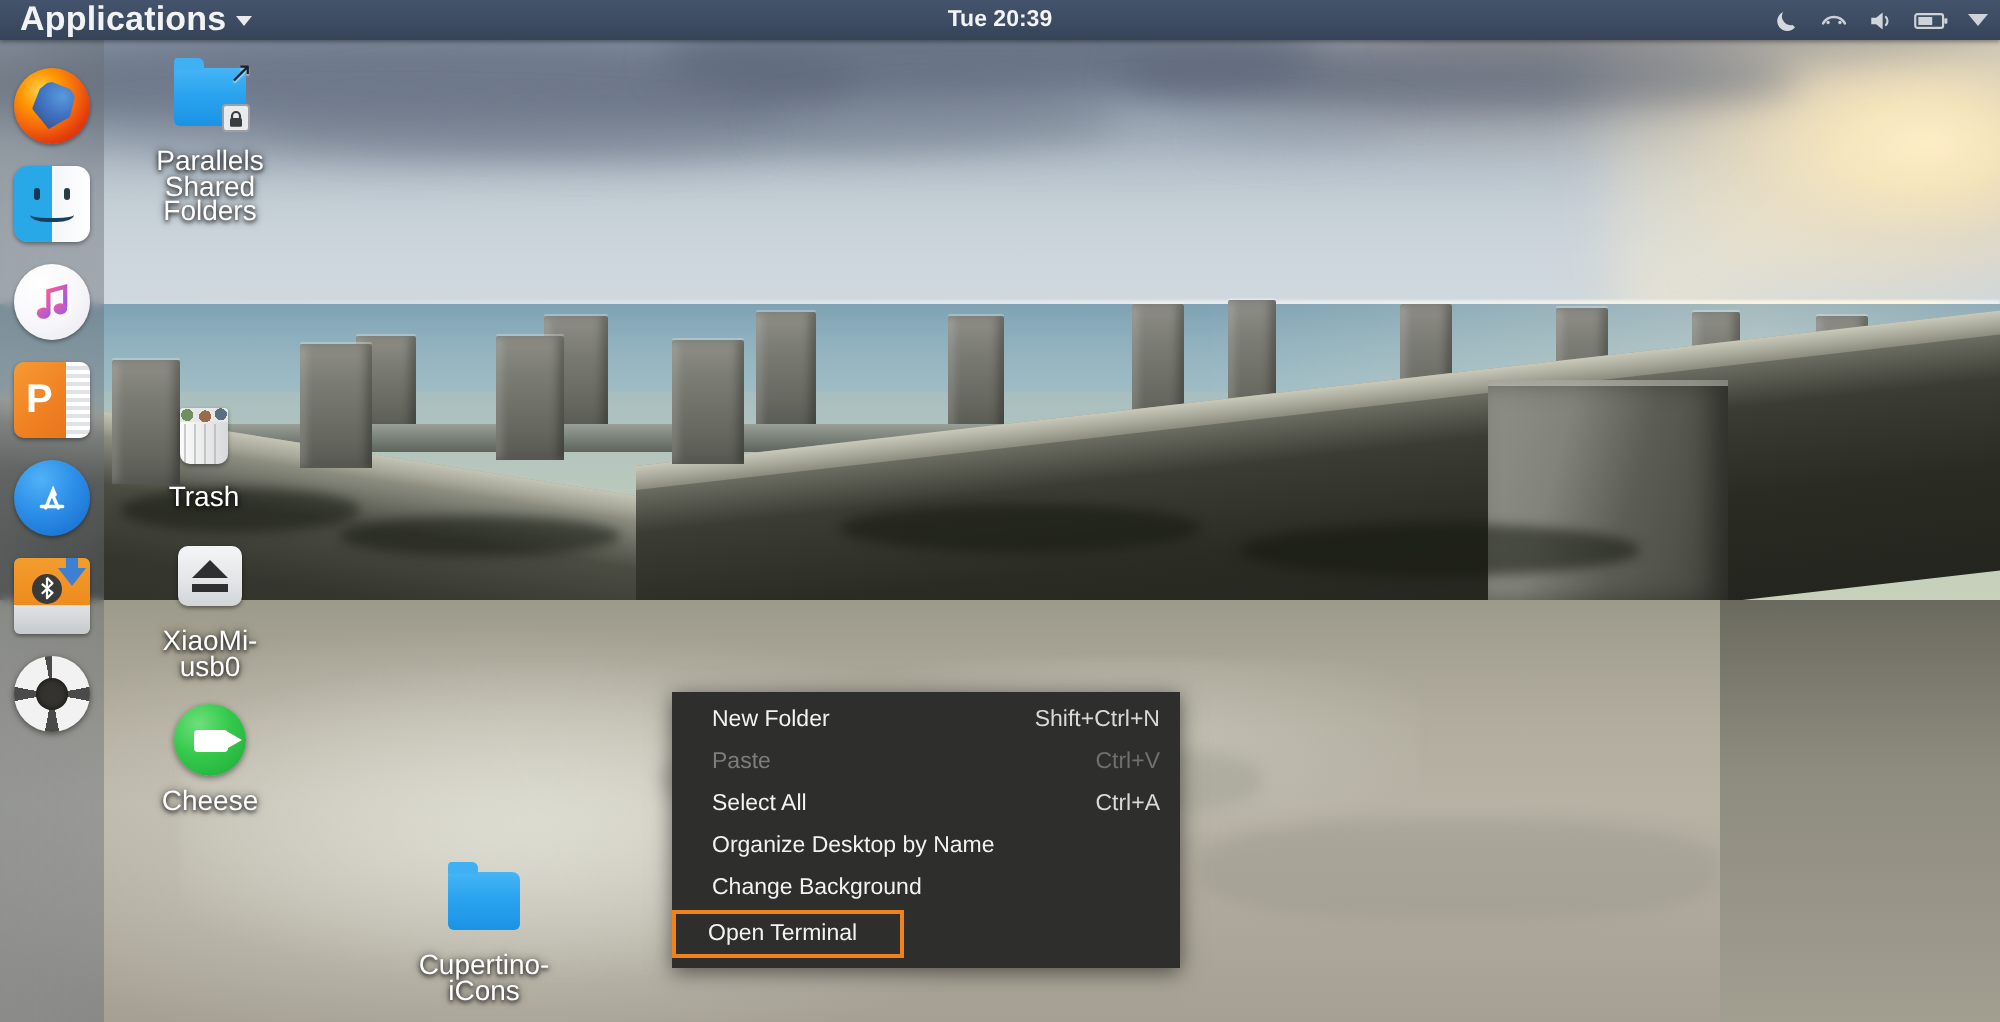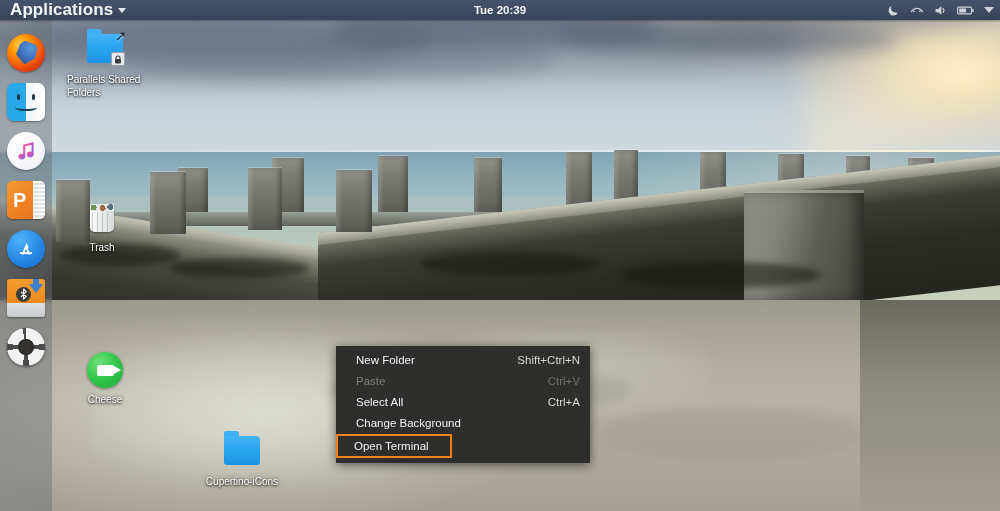--- a/index.html
+++ b/index.html
@@ -279,21 +279,21 @@
   
   .desk-icon {
     position: absolute;
     width: 76px;
     display: flex; flex-direction: column; align-items: center;
     z-index: 20;
     cursor: default;
   }
   .desk-glyph { width: 44px; height: 44px; position: relative; margin-bottom: 2px; }
   .desk-label {
-    color: #ffffff; font-size: 10px; line-height: 12.5px; text-align: left;
+    color: #ffffff; font-size: 14px; line-height: 12.5px; text-align: center;
     text-shadow: 0 1px 2px rgba(0,0,0,0.85), 0 0 4px rgba(0,0,0,0.6);
     word-break: break-word;
   }
   
   .g-folder {
     position: absolute; left: 4px; top: 6px; width: 36px; height: 29px;
     background: linear-gradient(to bottom, #45b5f5 0%, #2aa4ef 45%, #1b93e4 100%);
     border-radius: 2px 4px 3px 3px;
   }
   .g-folder::before {
@@ -573,20 +573,29 @@
 
   <div class="desk-icon" style="left:64px; top:196px;">
     <div class="desk-glyph">
       <span class="g-trash">
           <span class="ribs"></span>
         </span>
     </div>
     <div class="desk-label">Trash</div>
   </div>
 
+  <div class="desk-icon" style="left:67px; top:268px;">
+    <div class="desk-glyph">
+      <span class="g-eject">
+          <span class="tri"></span>
+          <span class="bar"></span>
+        </span>
+    </div>
+    <div class="desk-label">XiaoMi-usb0</div>
+  </div>
 
   <div class="desk-icon" style="left:67px; top:348px;">
     <div class="desk-glyph">
       <span class="g-cheese">
           <span class="cam"></span>
         </span>
     </div>
     <div class="desk-label">Cheese</div>
   </div>
 
@@ -608,20 +617,24 @@
       <span class="ctx-label">Paste</span>
       <span class="ctx-accel">Ctrl+V</span>
     </div>
 
     <div class="ctx-item">
       <span class="ctx-label">Select All</span>
       <span class="ctx-accel">Ctrl+A</span>
     </div>
 
 
+    <div class="ctx-item">
+      <span class="ctx-label">Organize Desktop by Name</span>
+      <span class="ctx-accel"></span>
+    </div>
 
     <div class="ctx-item">
       <span class="ctx-label">Change Background</span>
       <span class="ctx-accel"></span>
     </div>
 
     <div class="ctx-item highlight">
       <span class="ctx-label">Open Terminal</span>
     </div>
 

